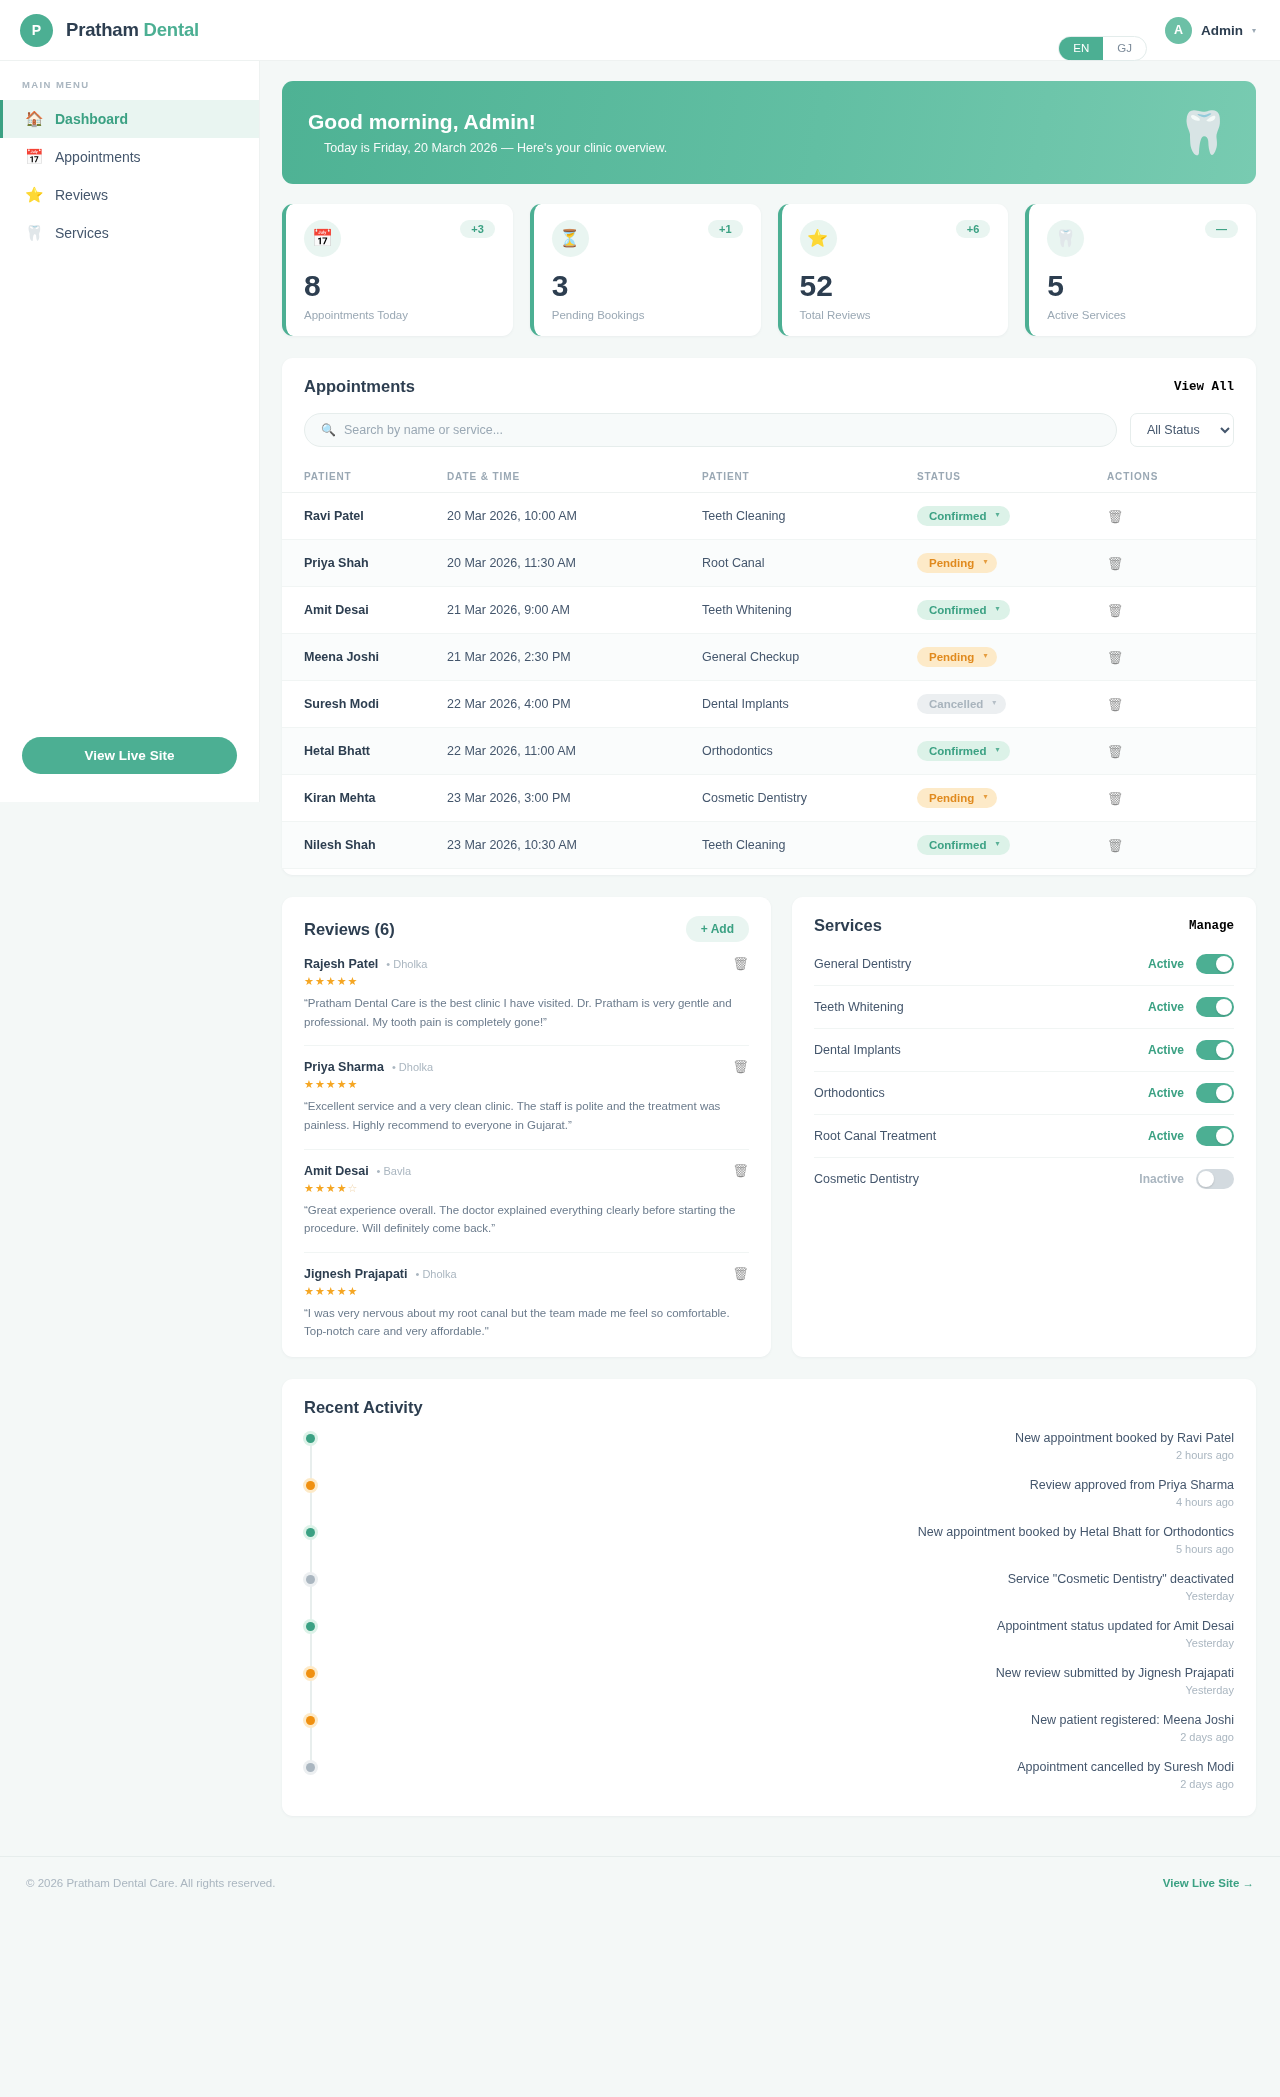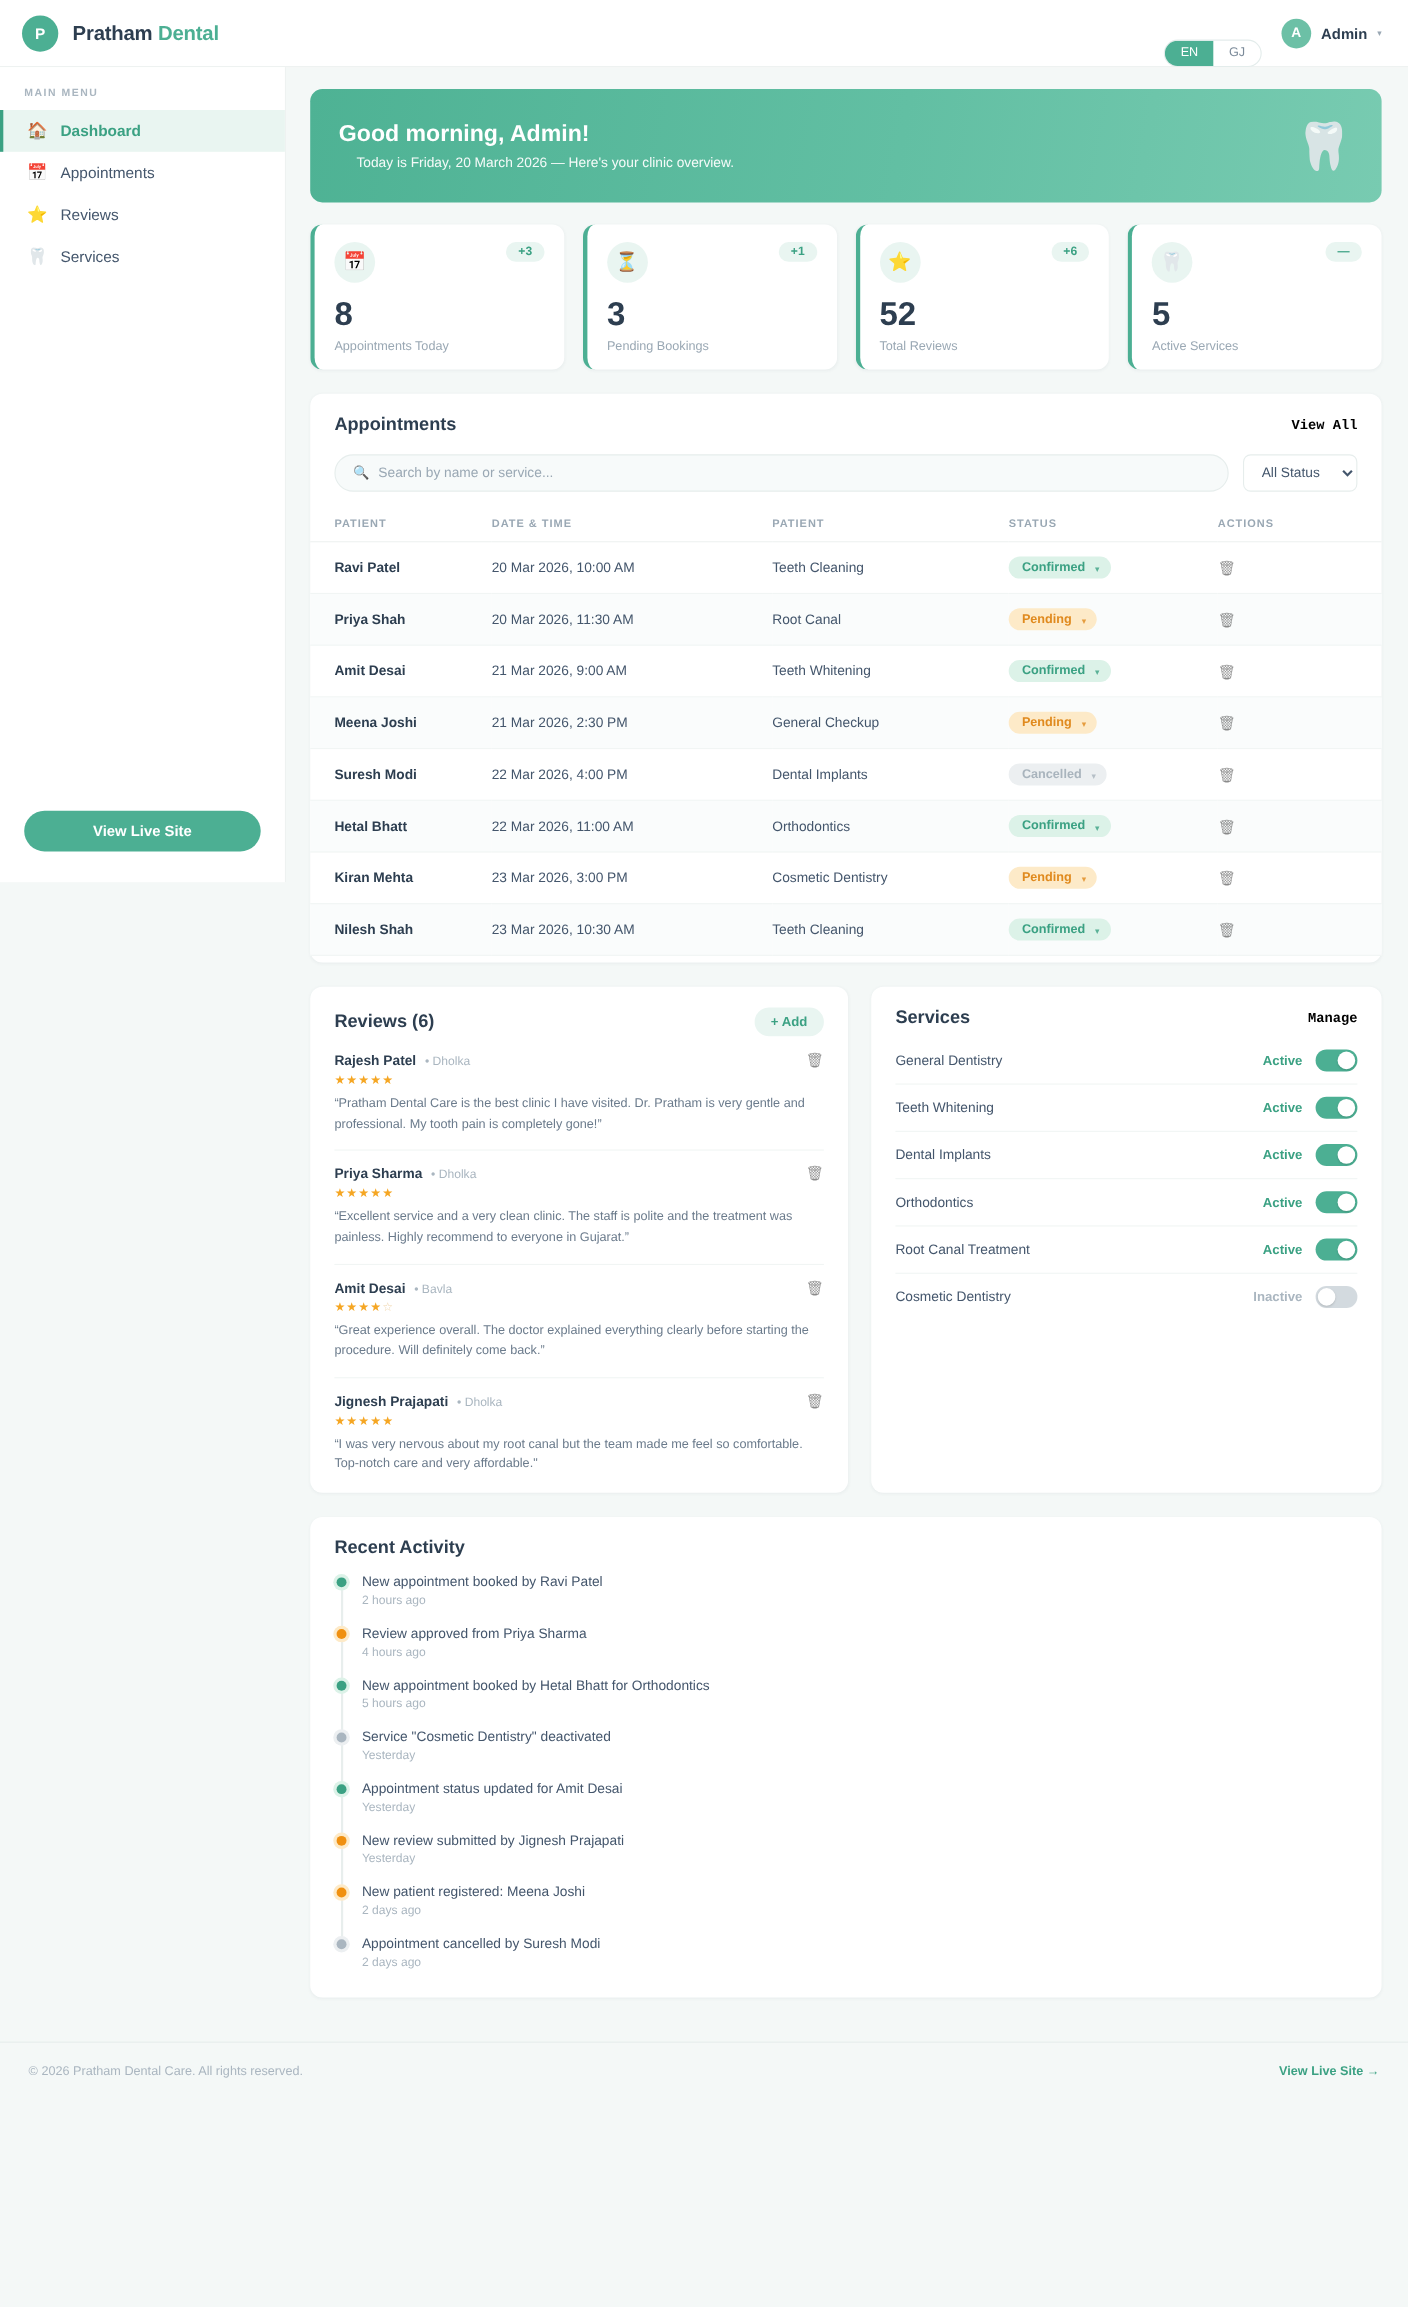--- a/index.html
+++ b/index.html
@@ -171,21 +171,21 @@
     padding: 13px 0; border-bottom: 1px solid #f1f5f4;
   }
   tbody td:first-child { padding-left: 22px; font-weight: bold; color: #2d3e50; }
   tbody tr:nth-child(even) { background: #fafcfc; }
   .col-patient { width: 165px; }
   .col-datetime { width: 255px; }
   .col-service { width: 215px; }
   .col-status { width: 190px; }
 
   .status-pill {
-    display: inline-flex; align-items: flex-end; gap: 9px;
+    display: inline-flex; align-items: flex-start; gap: 9px;
     border-radius: 13px; padding: 4px 10px 4px 12px;
     font-size: 11.5px; font-weight: bold; cursor: pointer;
     border: none; font-family: inherit;
   }
   .status-pill .chev { font-size: 8px; opacity: 0.8; }
   .st-confirmed { background: #dcf2e8; color: #3ba183; }
   .st-pending { background: #fdeac8; color: #e08a1e; }
   .st-cancelled { background: #eceff1; color: #a9b4bd; }
   .trash-btn {
     background: none; border: none; cursor: pointer;
@@ -235,21 +235,21 @@
     border-radius: 50%; background: #fff;
     box-shadow: 0 1px 2px rgba(0,0,0,0.15);
   }
   .toggle.on .knob { right: 2px; }
   .toggle.off .knob { left: 2px; }
 
   
   .activity-card { margin-top: 22px; padding: 19px 22px 26px 22px; }
   .activity-list { margin-top: 14px; position: relative; padding-left: 2px; }
   .activity-item {
-    position: relative; padding-left: 23px; padding-bottom: 17px;
+    position: relative; padding-left: 23px; padding-bottom: 17px; text-align: right;
   }
   .activity-item:last-child { padding-bottom: 0; }
   .activity-item::before {
     content: ''; position: absolute; left: 4px; top: 12px; bottom: -5px;
     width: 1.5px; background: #e8eeed;
   }
   .activity-item:last-child::before { display: none; }
   .dot {
     position: absolute; left: 0; top: 3px;
     width: 9px; height: 9px; border-radius: 50%;

